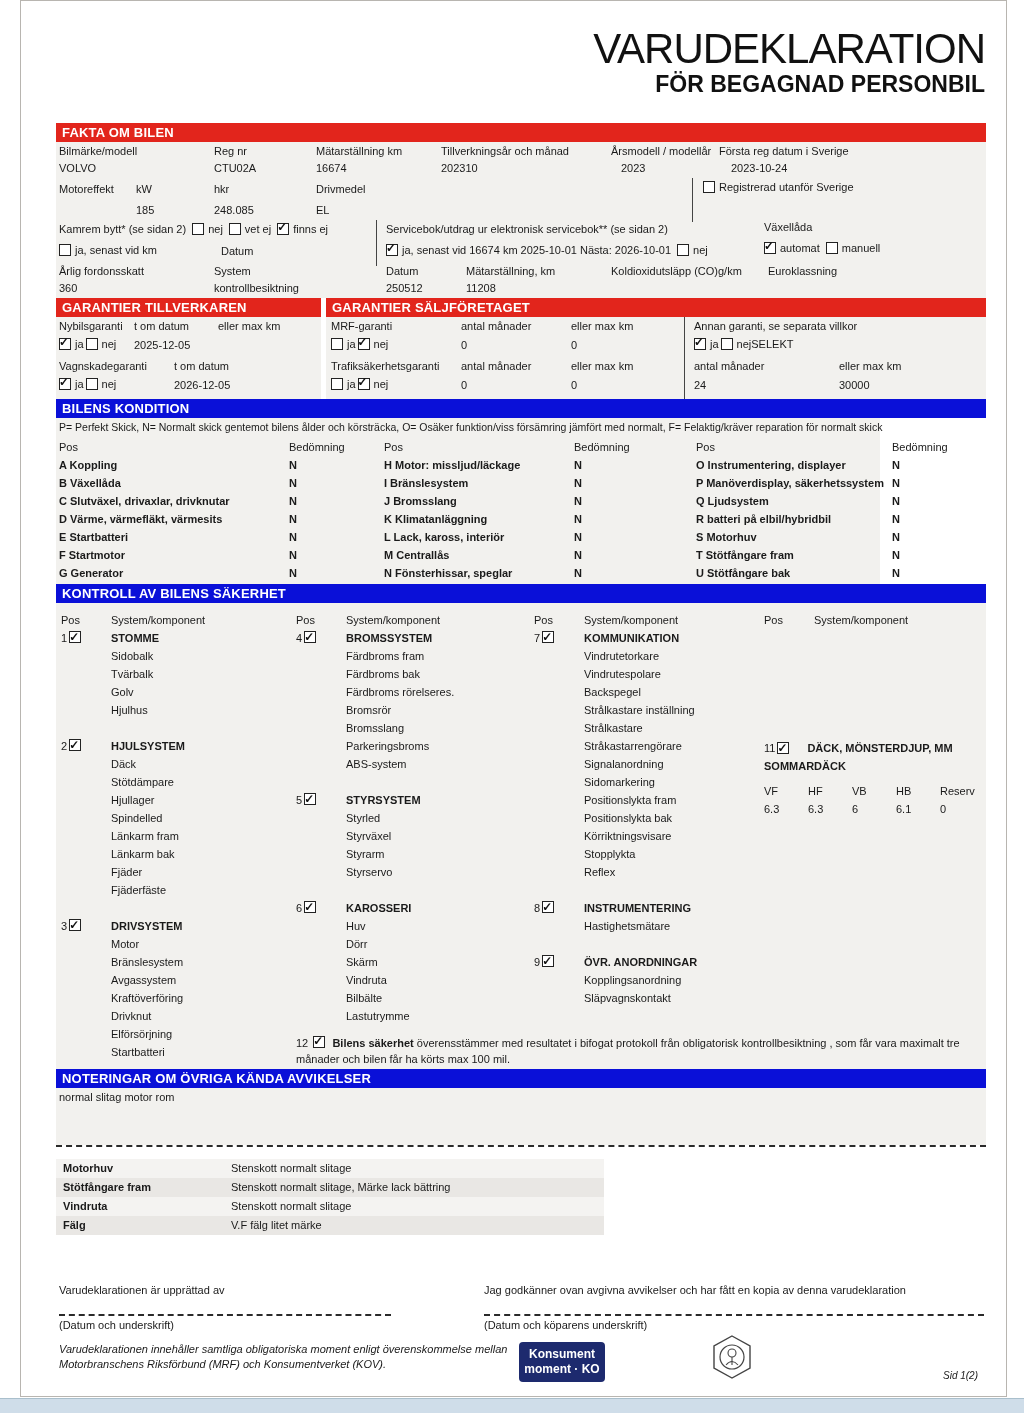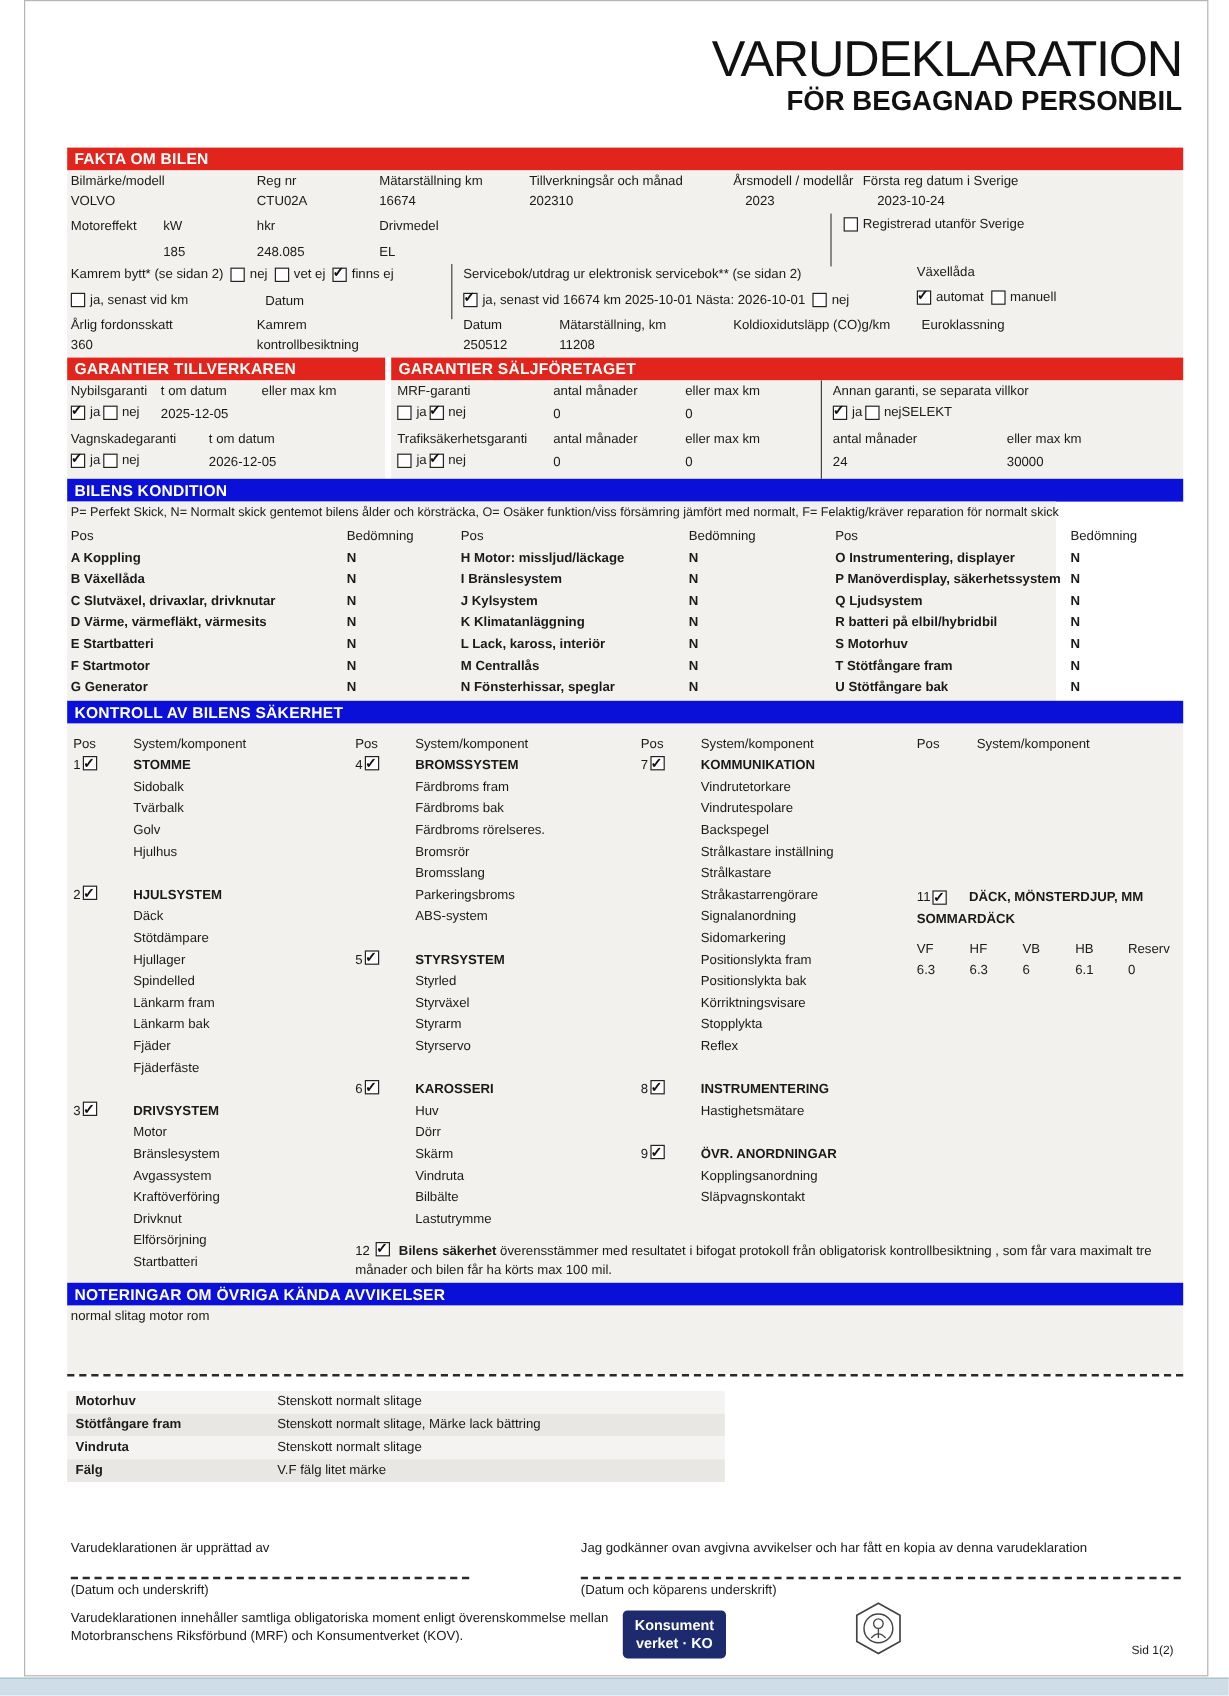--- a/index.html
+++ b/index.html
@@ -5,21 +5,21 @@
   html,body{margin:0;padding:0}
   body{width:1024px;height:1413px;background:#ffffff;font-family:"Liberation Sans",sans-serif;color:#1a1a1a;position:relative;overflow:hidden}
   .page{position:absolute;left:20px;top:0;width:987px;height:1397px;background:#fff;border:1px solid #b8b5b0;box-sizing:border-box}
   .abs{position:absolute}
   .bar{position:absolute;height:19px;color:#fff;font-weight:bold;font-size:13px;line-height:19px;padding-left:6px;box-sizing:border-box;letter-spacing:.2px;white-space:nowrap}
   .red{background:#e2251c}
   .blue{background:#0a10d8}
   .bgrey{position:absolute;background:#f2f1ee}
   .lab{position:absolute;font-size:11px;line-height:13px;white-space:nowrap}
   .b{font-weight:bold}
-  .i{}
+  .i{font-style:italic}
   .ir{position:absolute;display:flex;align-items:flex-start;font-size:11px;white-space:nowrap}
   .cb{display:inline-block;width:10px;height:10px;border:1px solid #222;background:#fff;vertical-align:-1px;position:relative;margin:0 4px 0 2px;flex:none}
   .cb.on::after{content:"✓";position:absolute;left:-1px;top:-4px;font-size:12px;font-weight:bold;color:#111}
   .vline{position:absolute;width:1px;background:#444}
   
   .kcol{position:absolute;font-size:11px}
   .krow{display:flex;height:18px;align-items:center}
   .krow .klabel{flex:1;font-weight:bold;white-space:nowrap;overflow:hidden}
   .kgrade{width:62px;text-align:left;font-weight:bold}
   .khead{font-weight:400}
@@ -113,21 +113,21 @@
 
     <span class="lab" style="left:708px;top:79px">Växellåda</span>
     <div class="ir" style="left:708px;top:100px">
       <span class="cb on" style="margin-left:0"></span>
       <span>automat</span>
       <span class="cb" style="margin-left:6px"></span>
       <span>manuell</span>
     </div>
 
     <span class="lab" style="left:3px;top:123px">Årlig fordonsskatt</span>
-    <span class="lab" style="left:158px;top:123px">Kamrem</span>
+    <span class="lab" style="left:158px;top:123px">System</span>
     <span class="lab" style="left:330px;top:123px">Datum</span>
     <span class="lab" style="left:410px;top:123px">Mätarställning, km</span>
     <span class="lab" style="left:555px;top:123px">Koldioxidutsläpp (CO)g/km</span>
     <span class="lab" style="left:712px;top:123px">Euroklassning</span>
 
     <span class="lab" style="left:3px;top:140px">360</span>
     <span class="lab" style="left:158px;top:140px">kontrollbesiktning</span>
     <span class="lab" style="left:330px;top:140px">250512</span>
     <span class="lab" style="left:410px;top:140px">11208</span>
   </div>
@@ -252,21 +252,21 @@
           <span class="klabel">H Motor: missljud/läckage</span>
           <span class="kgrade">N</span>
         </div>
 
         <div class="krow">
           <span class="klabel">I Bränslesystem</span>
           <span class="kgrade">N</span>
         </div>
 
         <div class="krow">
-          <span class="klabel">J Kylsystem</span>
+          <span class="klabel">J Bromsslang</span>
           <span class="kgrade">N</span>
         </div>
 
         <div class="krow">
           <span class="klabel">K Klimatanläggning</span>
           <span class="kgrade">N</span>
         </div>
 
         <div class="krow">
           <span class="klabel">L Lack, kaross, interiör</span>
@@ -546,21 +546,21 @@
 
   <div class="dash" style="left:38px;top:1313px;width:332px"></div>
   <div class="dash" style="left:463px;top:1313px;width:500px"></div>
   <span class="lab" style="left:38px;top:1318px">(Datum och underskrift)</span>
   <span class="lab" style="left:463px;top:1318px">(Datum och köparens underskrift)</span>
 
   <div class="abs i" style="left:38px;top:1341px;width:455px;font-size:11px;line-height:15px">Varudeklarationen innehåller samtliga obligatoriska moment enligt överenskommelse mellan Motorbranschens Riksförbund (MRF) och Konsumentverket (KOV).</div>
 
   <div class="badge" style="left:498px;top:1341px;width:86px;height:40px">
     <div>Konsument</div>
-    <div>verket · KO</div>
+    <div>moment · KO</div>
   </div>
 
   <span class="abs" style="left:688px;top:1333px">
     <svg width="46" height="46" viewBox="0 0 46 46">
       <polygon points="23,2 41,12 41,34 23,44 5,34 5,12" fill="none" stroke="#444" stroke-width="1.4"></polygon>
       <circle cx="23" cy="23" r="12" fill="none" stroke="#444" stroke-width="1.2"></circle>
       <circle cx="23" cy="19" r="4" fill="none" stroke="#444" stroke-width="1.1"></circle>
       <path d="M17 31 Q23 24 29 31" fill="none" stroke="#444" stroke-width="1.1"></path>
       <line x1="23" y1="23" x2="23" y2="31" stroke="#444" stroke-width="1.1"></line>
     </svg>

